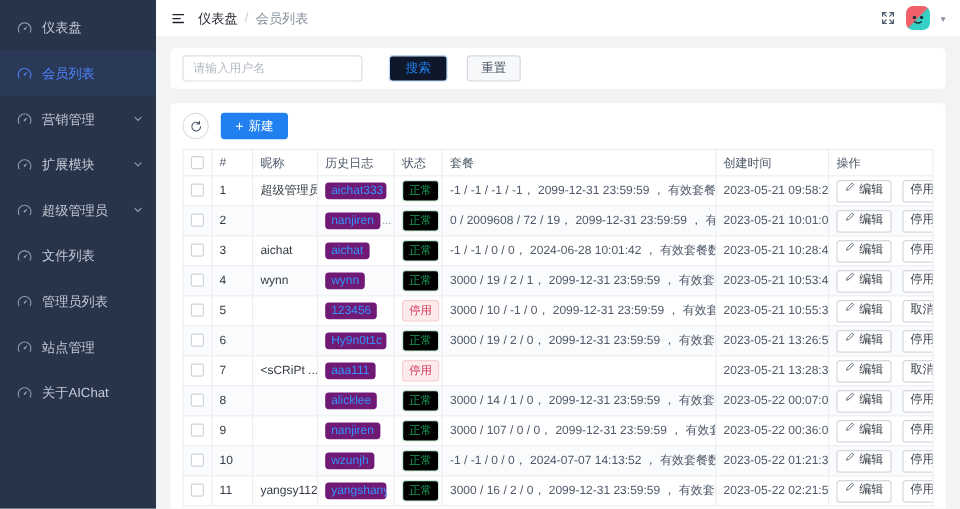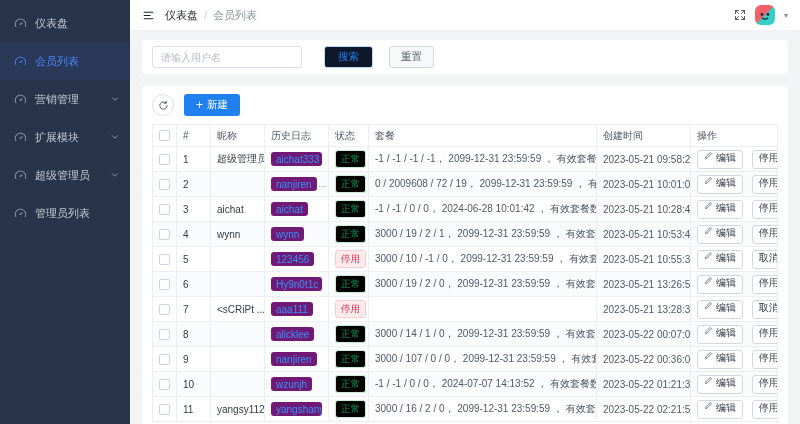--- a/index.html
+++ b/index.html
@@ -141,37 +141,79 @@
           </svg>
     </span>
     <span class="side-label">超级管理员</span>
     <span class="side-arrow">
       <svg viewBox="0 0 24 24" width="10" height="10" fill="none" stroke="currentColor" stroke-width="2.4" stroke-linecap="round">
             <path d="M6 9l6 6 6-6"></path>
           </svg>
     </span>
   </div>
 
+  <div class="side-item">
+    <span class="side-icon">
+      <svg viewBox="0 0 1024 1024">
+            <path d="M512 128C264 128 64 328 64 576c0 88 26 170 70 239l56-34A380 380 0 0 1 132 576c0-210 170-380 380-380s380 170 380 380c0 76-22 147-60 206l56 34c45-69 72-152 72-240 0-248-200-448-448-448z"></path>
+            <path d="M556 614a62 62 0 1 1-88-88l250-160-162 248z"></path>
+          </svg>
+    </span>
+    <span class="side-label">文件列表</span>
+    <span class="side-arrow" style="visibility: hidden;">
+      <svg viewBox="0 0 24 24" width="10" height="10" fill="none" stroke="currentColor" stroke-width="2.4" stroke-linecap="round">
+            <path d="M6 9l6 6 6-6"></path>
+          </svg>
+    </span>
+  </div>
 
   <div class="side-item">
     <span class="side-icon">
       <svg viewBox="0 0 1024 1024">
             <path d="M512 128C264 128 64 328 64 576c0 88 26 170 70 239l56-34A380 380 0 0 1 132 576c0-210 170-380 380-380s380 170 380 380c0 76-22 147-60 206l56 34c45-69 72-152 72-240 0-248-200-448-448-448z"></path>
             <path d="M556 614a62 62 0 1 1-88-88l250-160-162 248z"></path>
           </svg>
     </span>
     <span class="side-label">管理员列表</span>
     <span class="side-arrow" style="visibility: hidden;">
       <svg viewBox="0 0 24 24" width="10" height="10" fill="none" stroke="currentColor" stroke-width="2.4" stroke-linecap="round">
             <path d="M6 9l6 6 6-6"></path>
           </svg>
     </span>
   </div>
 
-
+  <div class="side-item">
+    <span class="side-icon">
+      <svg viewBox="0 0 1024 1024">
+            <path d="M512 128C264 128 64 328 64 576c0 88 26 170 70 239l56-34A380 380 0 0 1 132 576c0-210 170-380 380-380s380 170 380 380c0 76-22 147-60 206l56 34c45-69 72-152 72-240 0-248-200-448-448-448z"></path>
+            <path d="M556 614a62 62 0 1 1-88-88l250-160-162 248z"></path>
+          </svg>
+    </span>
+    <span class="side-label">站点管理</span>
+    <span class="side-arrow" style="visibility: hidden;">
+      <svg viewBox="0 0 24 24" width="10" height="10" fill="none" stroke="currentColor" stroke-width="2.4" stroke-linecap="round">
+            <path d="M6 9l6 6 6-6"></path>
+          </svg>
+    </span>
+  </div>
+
+  <div class="side-item">
+    <span class="side-icon">
+      <svg viewBox="0 0 1024 1024">
+            <path d="M512 128C264 128 64 328 64 576c0 88 26 170 70 239l56-34A380 380 0 0 1 132 576c0-210 170-380 380-380s380 170 380 380c0 76-22 147-60 206l56 34c45-69 72-152 72-240 0-248-200-448-448-448z"></path>
+            <path d="M556 614a62 62 0 1 1-88-88l250-160-162 248z"></path>
+          </svg>
+    </span>
+    <span class="side-label">关于AIChat</span>
+    <span class="side-arrow" style="visibility: hidden;">
+      <svg viewBox="0 0 24 24" width="10" height="10" fill="none" stroke="currentColor" stroke-width="2.4" stroke-linecap="round">
+            <path d="M6 9l6 6 6-6"></path>
+          </svg>
+    </span>
+  </div>
 </aside>
 
   <div class="main">
 
     <header class="topbar">
       <div class="topbar-left">
         <span class="icon-btn">
           <svg viewBox="0 0 24 24" width="13" height="13" fill="none" stroke="#1d2129" stroke-width="2" stroke-linecap="round">
               <path d="M4 6h16M4 12h11M4 18h16"></path>
             </svg>

